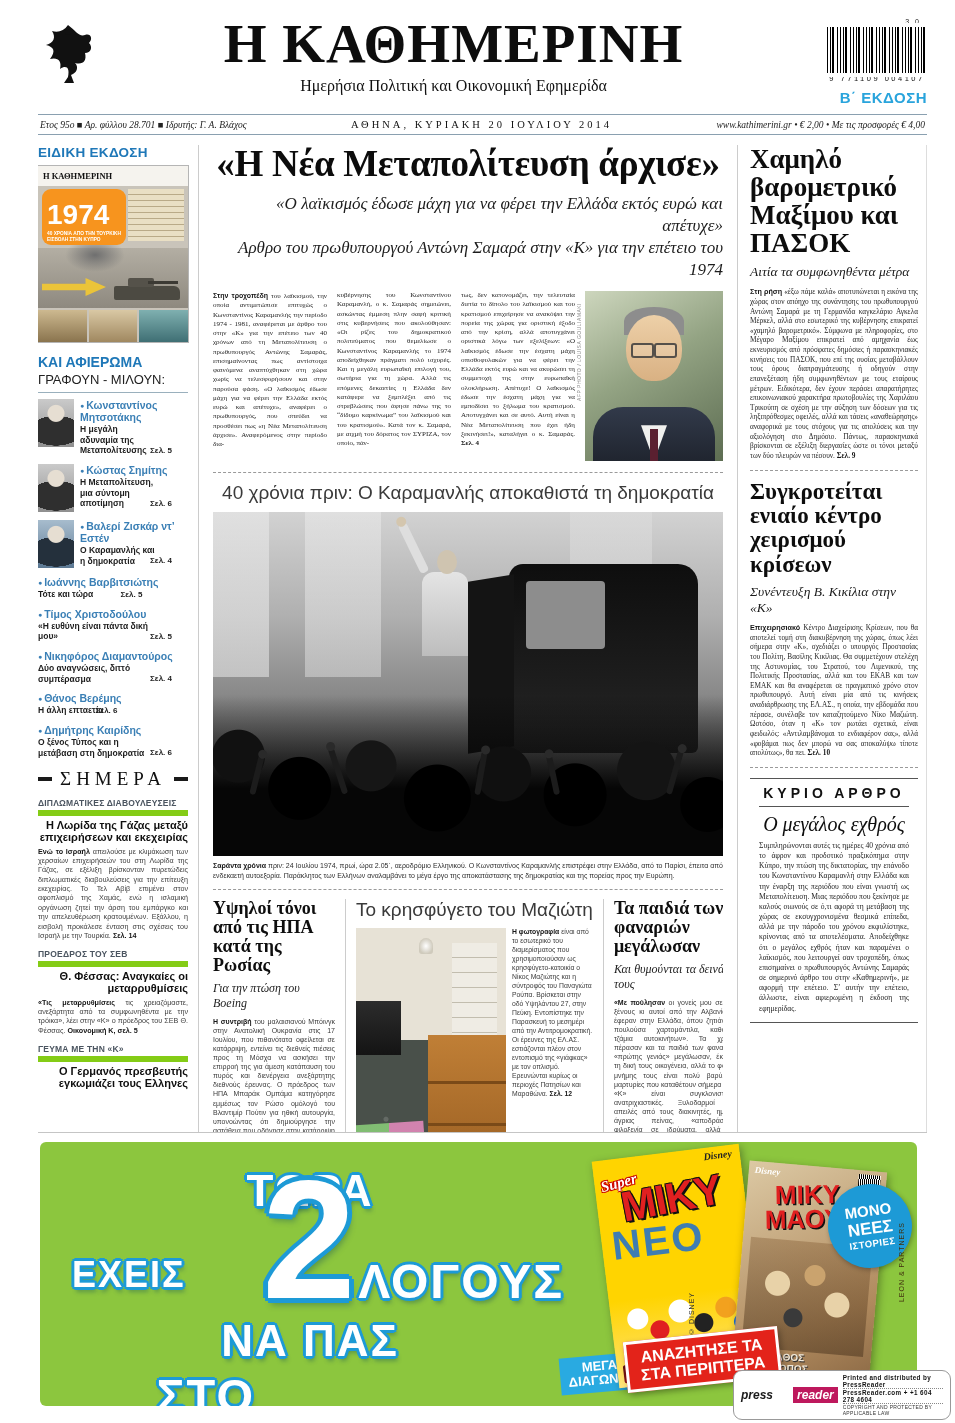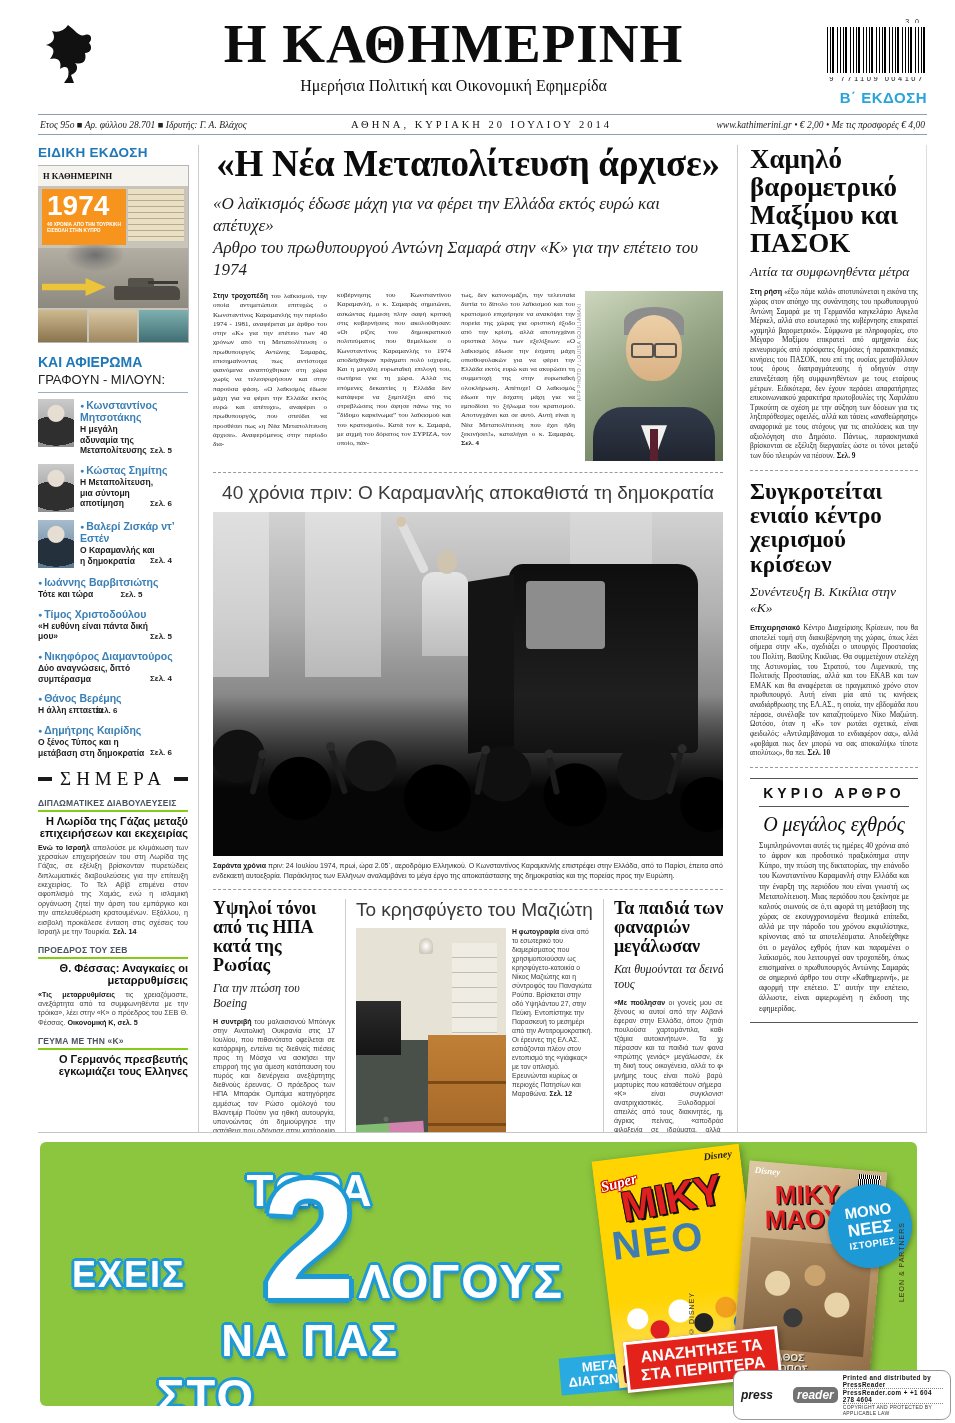--- a/index.html
+++ b/index.html
@@ -33,21 +33,21 @@
   
   .content{margin-top:10px;display:grid;grid-template-columns:160px 540px 1fr;height:988px;overflow:hidden;border-bottom:1px solid #c5c5c5;}
   .col-left{padding-right:10px;}
   .col-center{border-left:1px solid #ccc;border-right:1px solid #ccc;padding:0 14px;}
   .col-right{padding-left:12px;border-right:1px solid #ddd;padding-right:8px;}
 
   
   .special{color:#1f78b8;font-weight:bold;font-size:13.5px;letter-spacing:.3px;}
   .cover{margin-top:6px;width:150px;height:176px;position:relative;background:#c9c4ba;box-shadow:0 0 0 1px #b5b5b5;overflow:hidden;}
   .cover-top{height:20px;background:#f5f3ee;display:flex;align-items:center;gap:3px;padding:0 5px;font-family:var(--serif);font-weight:bold;font-size:8.5px;color:#111;}
-  .cover-orange{position:absolute;left:4px;top:23px;width:84px;height:56px;background:var(--orange);color:#fff;padding:3px 5px;z-index:2;}
+  .cover-orange{position:absolute;left:4px;top:23px;width:84px;height:56px;background:var(--orange);color:#fff;padding:12px 5px;z-index:2;border-radius:9px;}
   .cover-year{font-weight:bold;font-size:28px;line-height:1;font-family:var(--sans);}
   .cover-sub{font-size:4.8px;font-weight:bold;line-height:1.3;margin-top:2px;}
   .cover-clip{position:absolute;right:4px;top:23px;width:56px;height:52px;background:#e9dfc4;background-image:repeating-linear-gradient(180deg,rgba(0,0,0,0) 0 5px,#b9aa88 5px 6px);}
   .cover-photo{position:absolute;left:0;right:0;top:82px;height:60px;background:linear-gradient(#b3aea3,#8e897f);}
   .smoke{position:absolute;left:18%;top:-10px;width:60px;height:34px;background:radial-gradient(#6f6f6f,rgba(0,0,0,0) 70%);}
   .arrow{position:absolute;left:4px;bottom:12px;width:64px;height:18px;background:#f2c832;clip-path:polygon(0 32%,68% 32%,68% 0,100% 50%,68% 100%,68% 68%,0 68%);opacity:.92;}
   .tank{position:absolute;right:8px;bottom:8px;width:66px;height:14px;background:#4c4a42;border-radius:2px 6px 2px 2px;}
   .tank::before{content:"";position:absolute;left:14px;top:-8px;width:26px;height:9px;background:#55524a;border-radius:2px;}
   .tank::after{content:"";position:absolute;left:34px;top:-5px;width:30px;height:3px;background:#3c3a34;}
   .cover-thumbs{position:absolute;left:0;right:0;bottom:0;height:32px;display:flex;gap:2px;}
@@ -70,29 +70,29 @@
      linear-gradient(180deg,#a7bccd,#5b7893);}
   .c-name{color:#3a7fb5;font-weight:bold;font-size:10.5px;line-height:1.15;}
   .c-name::before{content:"● ";font-size:7px;vertical-align:1px;}
   .c-desc{position:relative;font-weight:bold;font-size:8.5px;line-height:1.25;color:#1d1d1d;margin-top:1px;padding-right:30px;}
   .c-page{position:absolute;right:16px;bottom:0;font-weight:bold;font-size:8px;color:#1d1d1d;}
   .simera{display:flex;align-items:center;gap:8px;margin:10px 0 8px;font-family:var(--serif);font-size:19px;letter-spacing:5px;color:#111;}
   .simera::before,.simera::after{content:"";flex:1;height:4px;}
   .simera::before{background:linear-gradient(90deg,#1a1a1a 0 16px,#c9c9c9 16px);}
   .simera::after{background:linear-gradient(270deg,#1a1a1a 0 16px,#c9c9c9 16px);}
   .brief{margin-bottom:9px;}
-  .brief-kicker{font-size:8.5px;font-weight:bold;color:#4b5560;letter-spacing:.2px;border-bottom:2px solid #84cc16;padding-bottom:2px;}
+  .brief-kicker{font-size:8.5px;font-weight:bold;color:#4b5560;letter-spacing:.2px;border-bottom:6px solid #84cc16;padding-bottom:2px;}
   .brief-title{font-size:11px;font-weight:bold;line-height:1.06;color:#0f0f0f;margin:4px 0 3px;text-align:right;}
   .brief-body{font-size:7.2px;line-height:1.3;color:#3d3d3d;text-align:justify;}
   .lead{font-weight:bold;color:#161616;}
   .pgref{font-weight:bold;color:#161616;}
 
   
   .main-headline{font-family:var(--serif);font-weight:bold;font-size:37px;line-height:1.05;text-align:center;color:#0c0c0c;letter-spacing:-0.3px;}
-  .deck{font-family:var(--serif);font-style:italic;font-size:17px;line-height:1.3;color:#1c1c1c;margin-top:9px;}
+  .deck{font-family:var(--serif);font-style:italic;font-size:17px;line-height:1.3;color:#1c1c1c;margin-top:9px;text-align:right;}
   .main-cols{display:grid;grid-template-columns:1fr 1fr 1fr 138px;gap:10px;margin-top:10px;height:172px;overflow:hidden;}
   .acol{font-family:var(--serif);font-size:7px;line-height:1.32;text-align:justify;color:#1c1c1c;}
   .acol .lead{font-family:var(--sans);font-size:7px;}
   .samaras{position:relative;height:170px;background:linear-gradient(150deg,#cdd6bd,#93a383 45%,#5d6d52);}
   .sam-hair{position:absolute;left:50%;top:16px;width:60px;height:28px;margin-left:-30px;border-radius:50% 50% 0 0;background:#8d8d8d;}
   .sam-face{position:absolute;left:50%;top:24px;width:56px;height:66px;margin-left:-28px;border-radius:50% 50% 46% 46%;background:linear-gradient(#edd0a8,#d9b183);}
   .sam-glasses{position:absolute;left:50%;top:52px;width:48px;height:12px;margin-left:-24px;}
   .sam-glasses::before,.sam-glasses::after{content:"";position:absolute;top:0;width:19px;height:11px;border:2px solid #55504a;border-radius:3px;background:rgba(255,255,255,.14);}
   .sam-glasses::before{left:1px;} .sam-glasses::after{right:1px;}
   .sam-suit{position:absolute;bottom:0;left:50%;width:122px;height:54px;margin-left:-61px;background:linear-gradient(#323a4a,#20252f);border-radius:30px 30px 0 0;}
@@ -208,21 +208,21 @@
   .badge .b1l{font-size:15px;} .badge .b2l{font-size:17px;margin:2px 0;} .badge .b3l{font-size:9.5px;letter-spacing:.5px;}
   .ribbon-red{position:absolute;left:585px;top:192px;background:var(--red);border:3px solid #fff;color:#fff;font-weight:bold;font-size:16px;line-height:1.1;padding:5px 12px;transform:rotate(-6deg);z-index:5;text-align:center;box-shadow:2px 3px 6px rgba(0,0,0,.3);}
   .ribbon-blue{position:absolute;left:520px;top:212px;background:#29aae1;color:#fff;font-weight:bold;font-size:13px;line-height:1.1;padding:4px 8px;transform:rotate(-5deg);z-index:1;text-align:center;}
   .vtext{position:absolute;writing-mode:vertical-rl;transform:rotate(180deg);font-size:7px;letter-spacing:1px;color:#333;z-index:6;}
   .v-disney{left:648px;top:150px;}
   .v-leon{left:858px;top:80px;color:#41300f;}
 
   
   .pr-footer{position:absolute;right:4px;bottom:3px;width:218px;border:1px solid #999;border-radius:9px;background:#fff;display:flex;align-items:center;gap:5px;padding:3px 7px;z-index:10;}
   .pr-logo{display:flex;align-items:center;gap:20px;font-style:italic;font-weight:bold;font-size:12px;}
-  .pr-reader{background:#737373;color:#fff;border-radius:5px;padding:1px 4px;}
+  .pr-reader{background:#be185d;color:#fff;border-radius:0;padding:1px 4px;}
   .pr-lines{flex:1;}
   .pr-l1{font-size:6.3px;font-weight:bold;letter-spacing:.4px;color:#111;}
   .pr-l2{font-size:6.3px;font-weight:bold;letter-spacing:.4px;color:#111;border-top:1px dotted #888;border-bottom:1px dotted #888;}
   .pr-l3{font-size:5px;letter-spacing:.3px;color:#333;}
 </style>
 </head>
 <body>
 
 <div class="page">
   <div class="inner">

